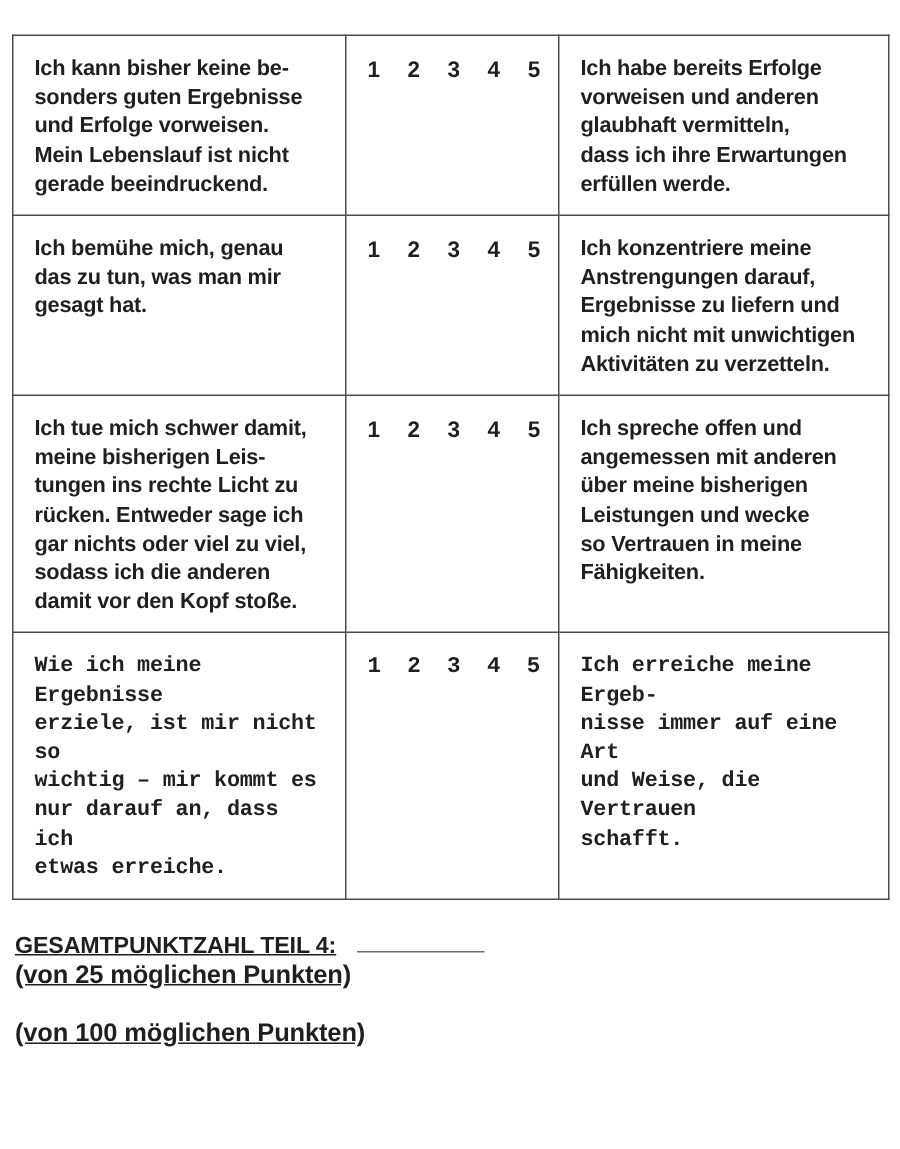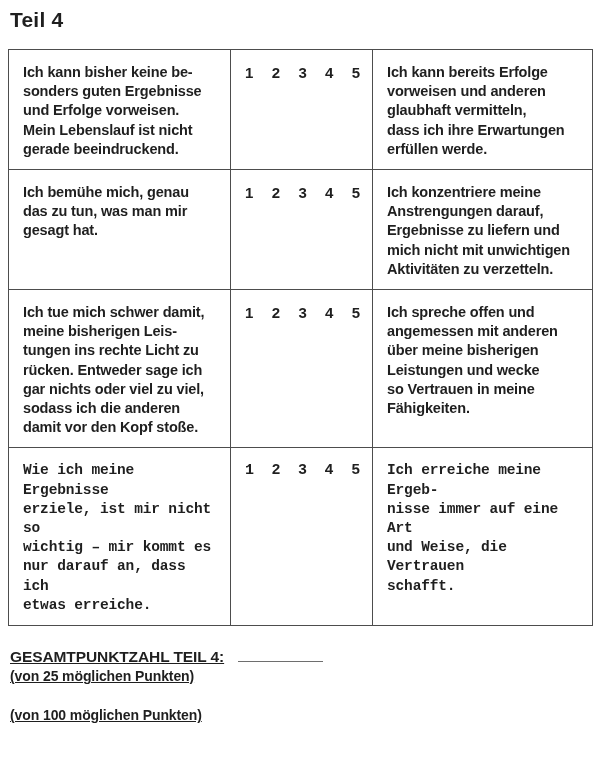--- a/index.html
+++ b/index.html
@@ -76,48 +76,47 @@
   .score-input-line {
     display: inline-block;
     border-bottom: 1.5px solid #6e6e6e;
     margin-left: 14px;
     align-self: baseline;
     height: 12px;
   }
   .score-input-line.w1 { width: 85px; }
   .score-input-line.w2 { width: 92px; }
   .score-sub {
-    font-size: 14px;
+    font-size: 17px;
     font-weight: bold;
     letter-spacing: -0.1px;
     line-height: 20px;
   }
 </style>
 </head>
 <body>
 
 <div class="page">
 
-  <div class="page-title">Teil 4</div>
 
   <table class="q-table">
     <colgroup>
       <col style="width:222px">
       <col style="width:142px">
       <col style="width:220px">
     </colgroup>
     <tbody>
         <tr style="height: 115px;">
           <td>Ich kann bisher keine be-
 sonders guten Ergebnisse
 und Erfolge vorweisen.
 Mein Lebenslauf ist nicht
 gerade beeindruckend.</td>
           <td class="scale-cell"><span class="scale-wrap"><span class="rating-option">1</span><span class="rating-option">2</span><span class="rating-option">3</span><span class="rating-option">4</span><span class="rating-option">5</span></span></td>
-          <td>Ich kann bereits Erfolge
+          <td>Ich habe bereits Erfolge
 vorweisen und anderen
 glaubhaft vermitteln,
 dass ich ihre Erwartungen
 erfüllen werde.</td>
         </tr>
         <tr style="height: 120px;">
           <td>Ich bemühe mich, genau
 das zu tun, was man mir
 gesagt hat.</td>
           <td class="scale-cell"><span class="scale-wrap"><span class="rating-option">1</span><span class="rating-option">2</span><span class="rating-option">3</span><span class="rating-option">4</span><span class="rating-option">5</span></span></td>

